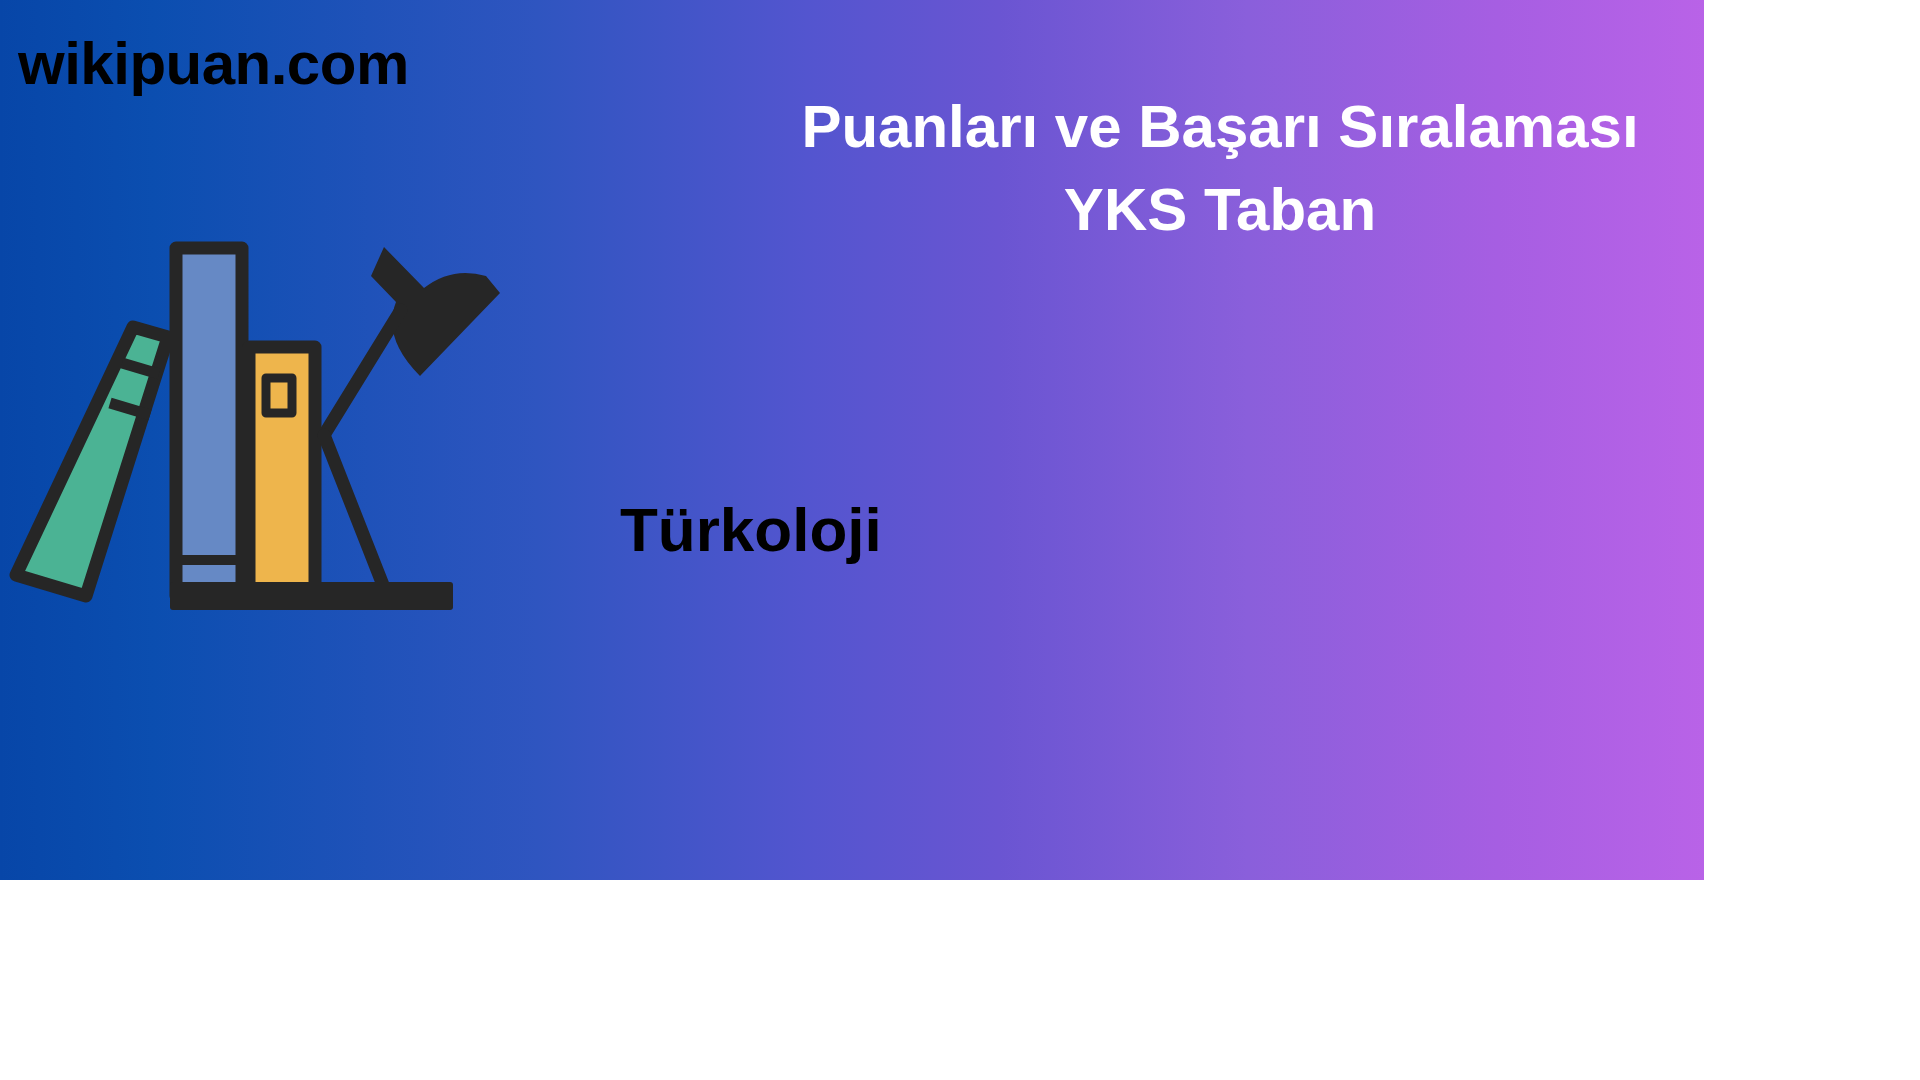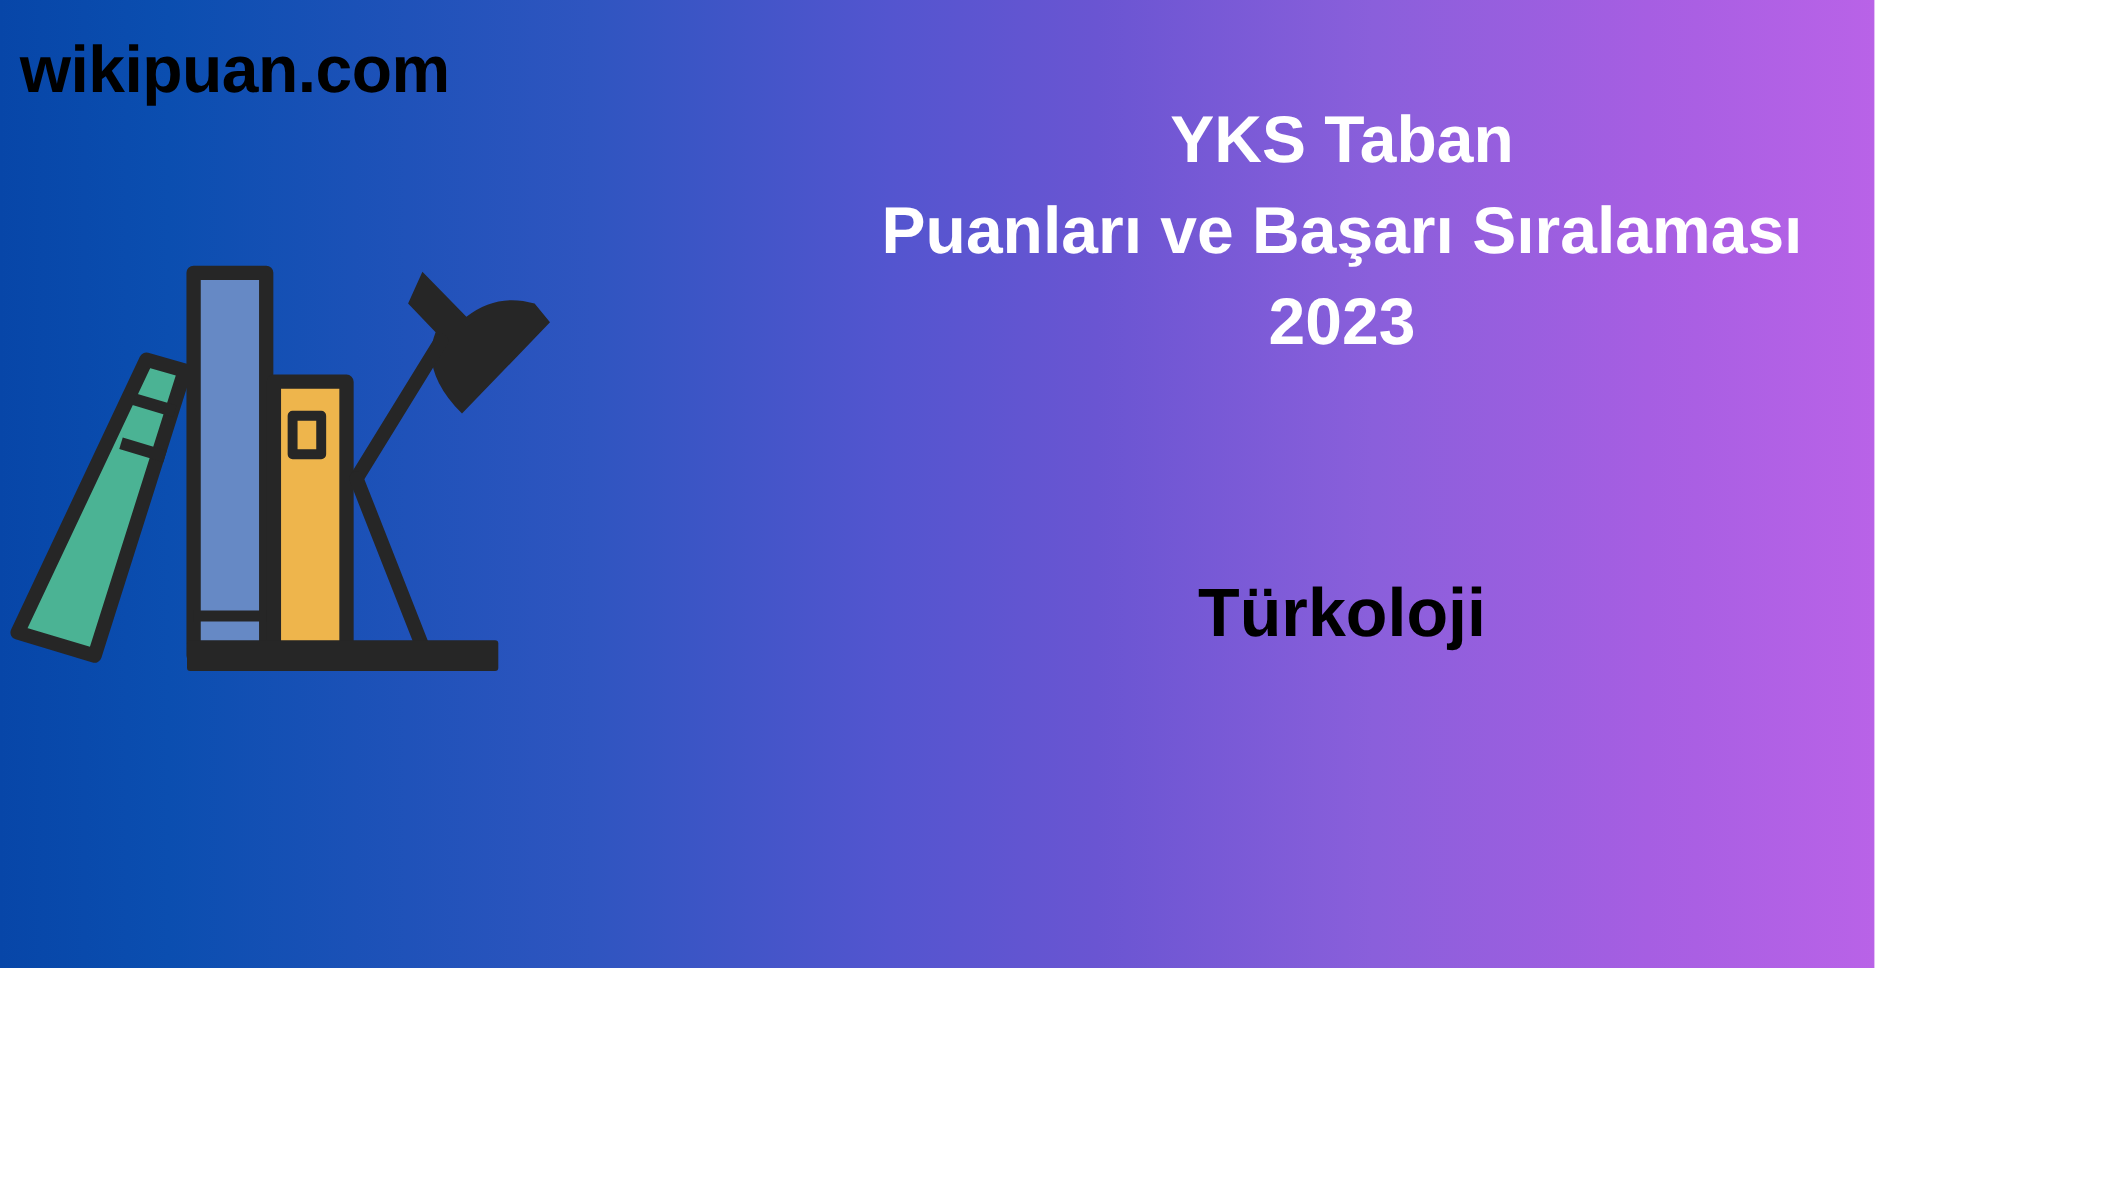--- a/index.html
+++ b/index.html
@@ -60,23 +60,23 @@
     font-weight: 700;
     font-size: 60px;
     line-height: 1.38;
     letter-spacing: 0px;
     font-family: "Liberation Sans", sans-serif;
     white-space: nowrap;
   }
   #dept-block {
     position: absolute;
     left: 620px;
-    top: 500px;
+    top: 472px;
     width: 1200px;
-    text-align: center;
+    text-align: left;
   }
   .dept-line {
     color: #000000;
     font-weight: 700;
     font-size: 62px;
     line-height: 1.88;
     font-family: "Liberation Sans", sans-serif;
     white-space: nowrap;
   }
   
@@ -123,22 +123,21 @@
         <path d="M 401 80 L 324 205" stroke="#262626" stroke-width="13" stroke-linecap="round" fill="none"></path>
 
         <path d="M 324 205 L 383 355" stroke="#262626" stroke-width="13" stroke-linecap="round" fill="none"></path>
       </g>
 
       <rect x="170" y="352" width="283" height="28" fill="#262626" rx="3"></rect>
     </svg>
   </div>
 
   <div id="title-block">
+    <div class="title-line">Puanları ve Başarı Sıralaması</div>
     <div class="title-line">YKS Taban</div>
-    <div class="title-line">Puanları ve Başarı Sıralaması</div>
-    <div class="title-line">2023</div>
   </div>
 
   <div id="dept-block">
     <div class="dept-line">Türkoloji</div>
   </div>
 
 </div>
 
 </body></html>

